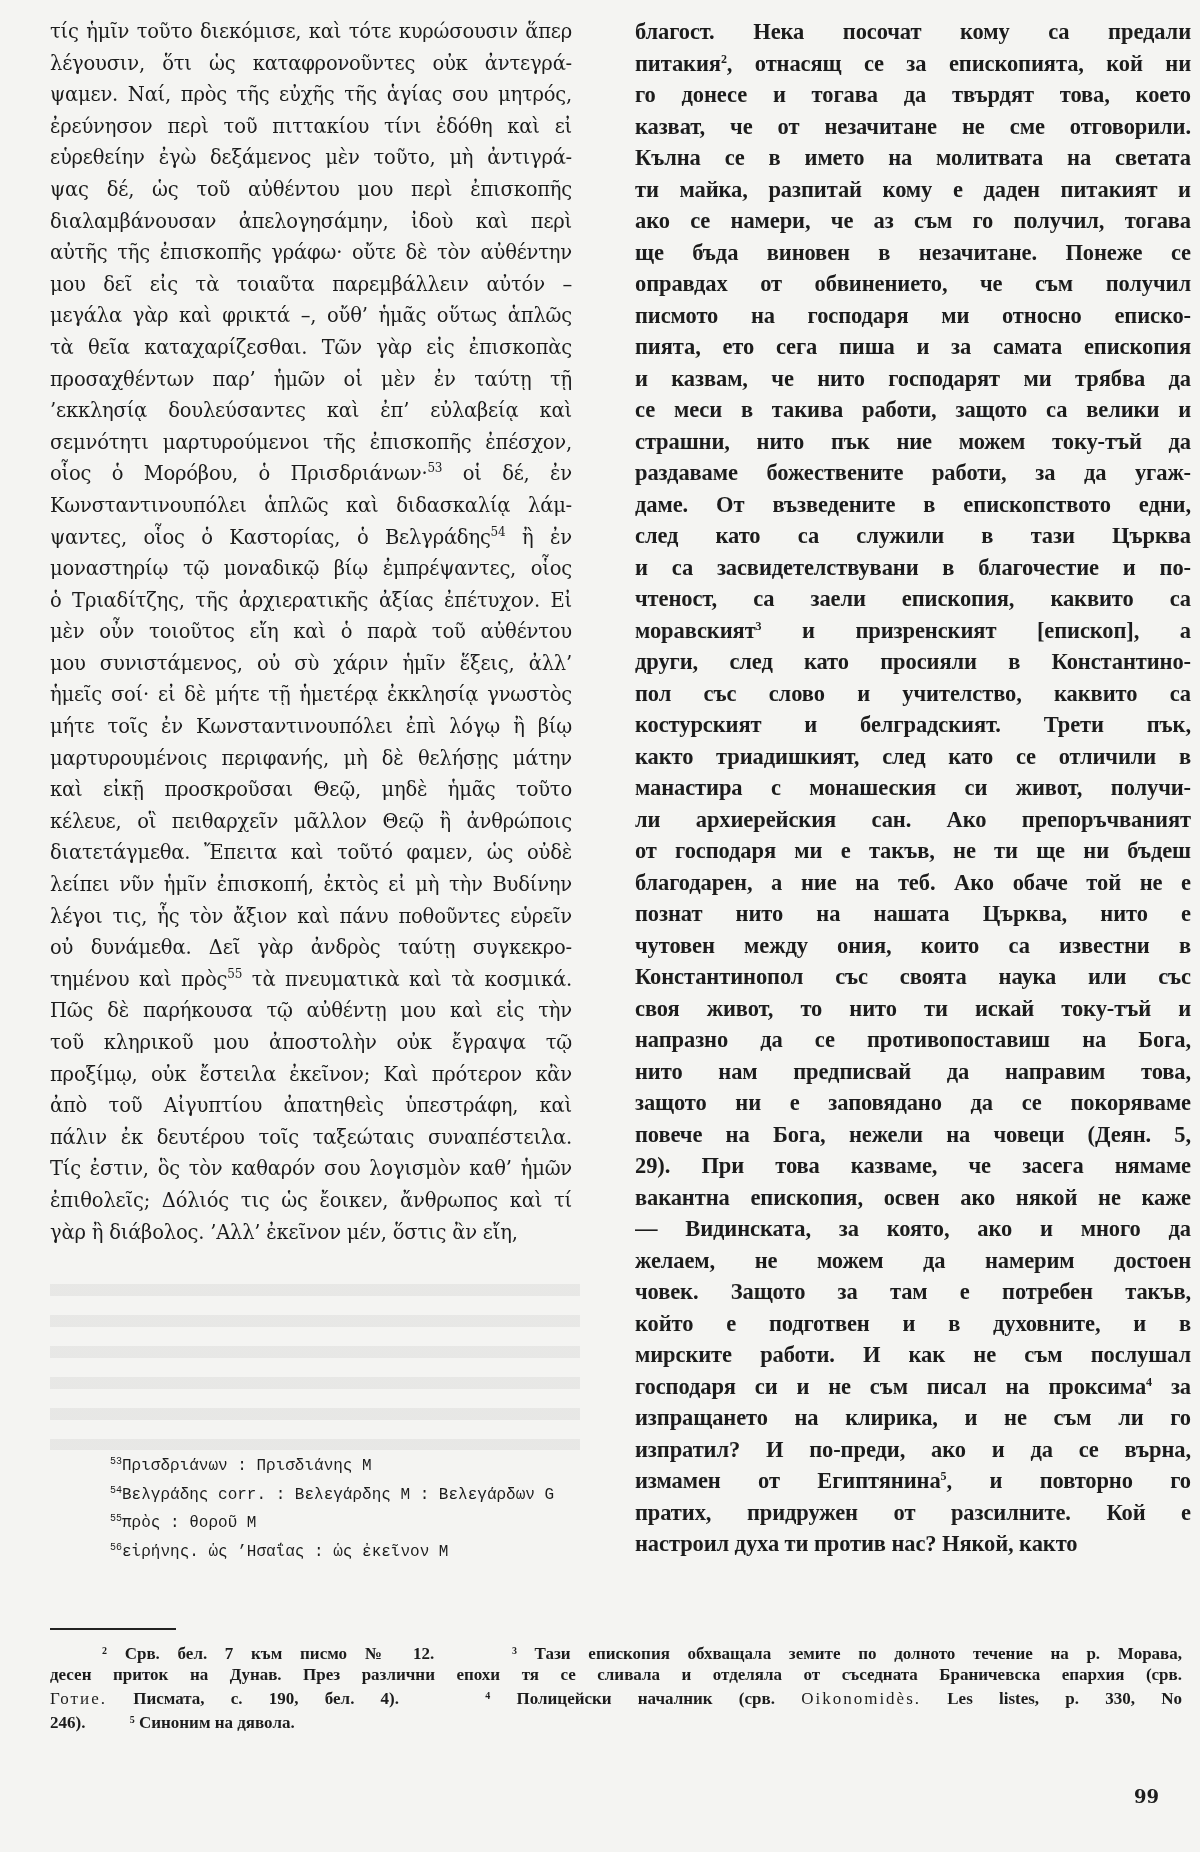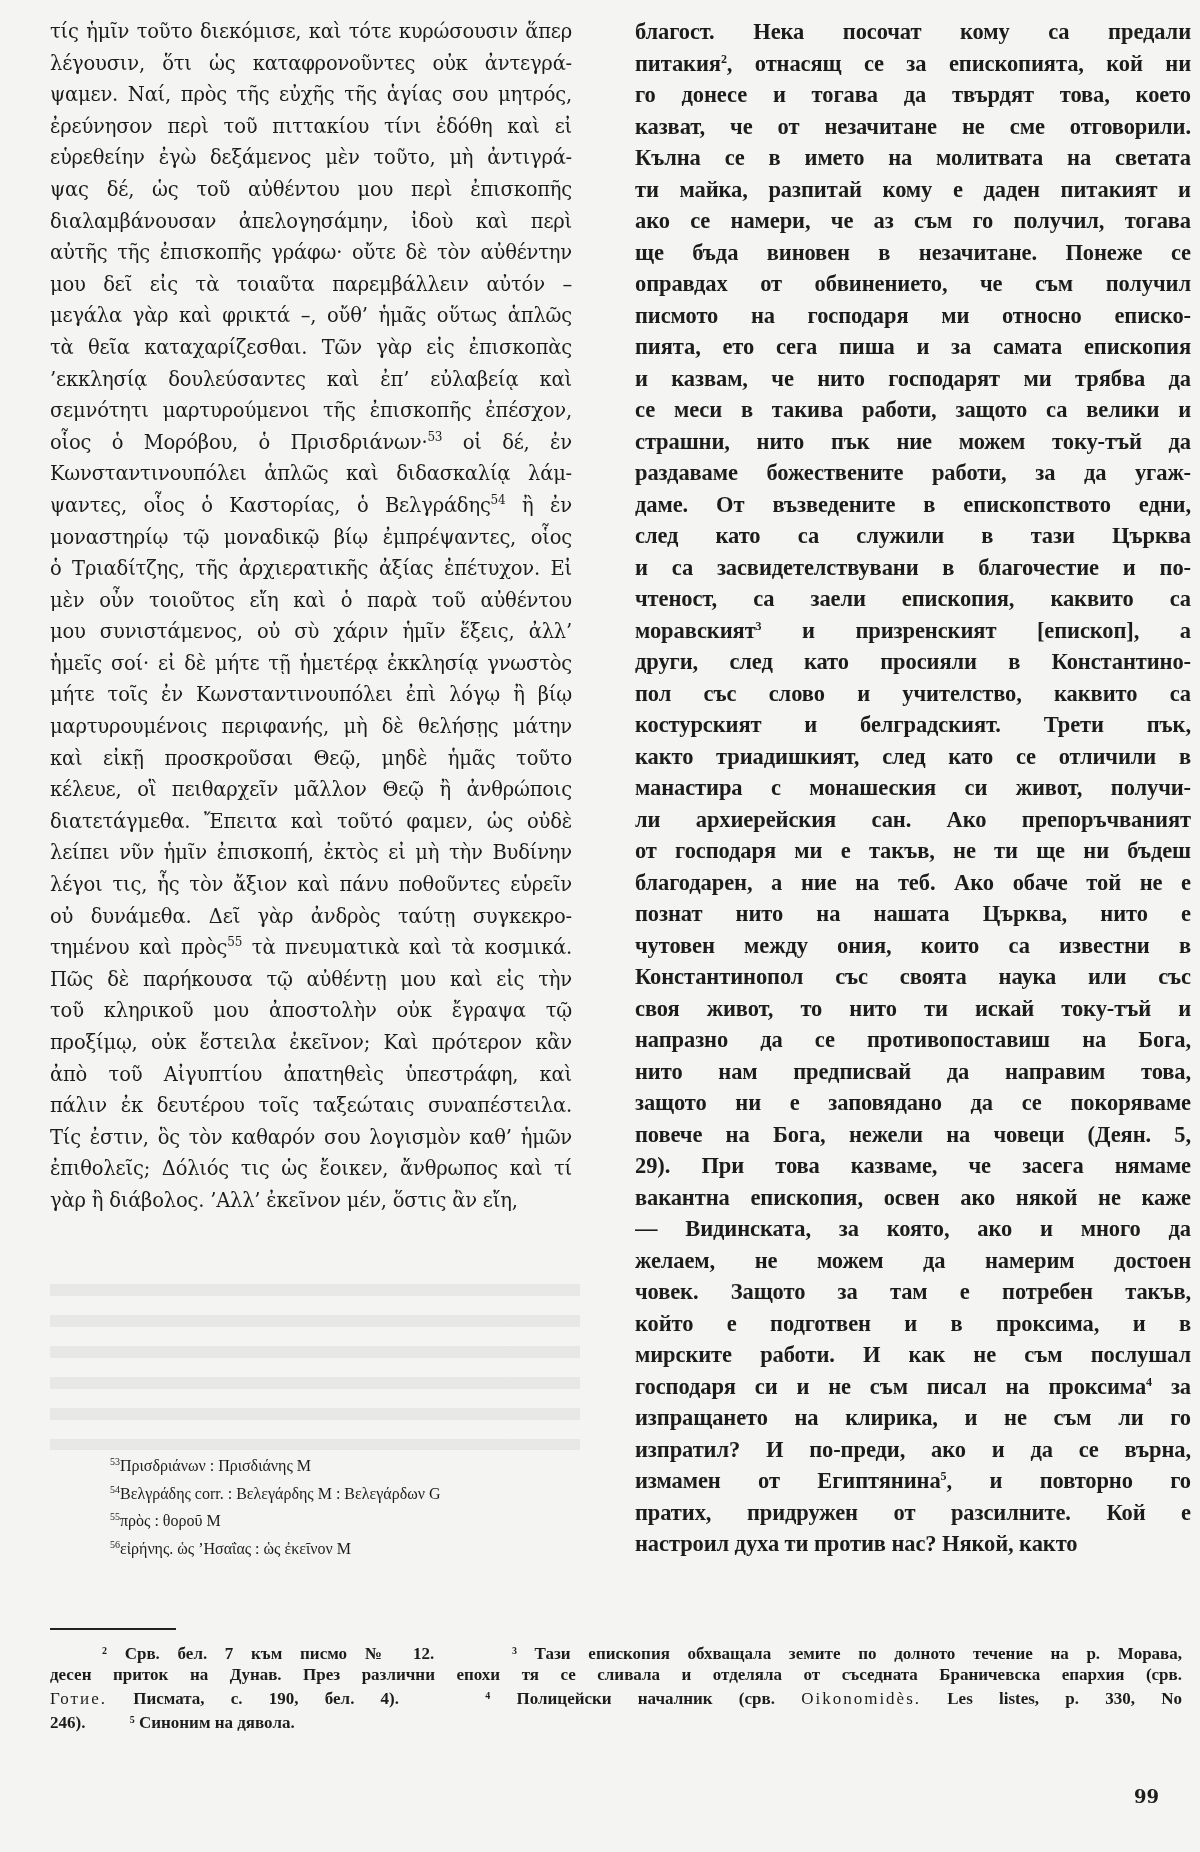--- a/index.html
+++ b/index.html
@@ -53,21 +53,21 @@
       width: 530px; height: 180px;
       background: repeating-linear-gradient(to bottom,
         rgba(0,0,0,0) 0px, rgba(0,0,0,0) 14px,
         rgba(120,120,120,0.10) 14px, rgba(120,120,120,0.10) 26px,
         rgba(0,0,0,0) 26px, rgba(0,0,0,0) 31px);
     }
 
     .apparatus {
       position: absolute;
       left: 110px; top: 1450px;
-      font-family: Liberation Serif, serif;
+      font-family: Liberation Mono, monospace;
       font-size: 16px;
       line-height: 23.5px;
     }
     .apparatus sup { font-size: 10px; vertical-align: 6px; }
 
     .fn-rule {
       position: absolute;
       left: 50px; top: 1628px;
       width: 126px; height: 0;
       border-top: 2px solid #222;
@@ -109,20 +109,21 @@
     <div class="line">λέγουσιν, ὅτι ὡς καταφρονοῦντες οὐκ ἀντεγρά-</div>
     <div class="line">ψαμεν. Ναί, πρὸς τῆς εὐχῆς τῆς ἁγίας σου μητρός,</div>
     <div class="line">ἐρεύνησον περὶ τοῦ πιττακίου τίνι ἐδόθη καὶ εἰ</div>
     <div class="line">εὑρεθείην ἐγὼ δεξάμενος μὲν τοῦτο, μὴ ἀντιγρά-</div>
     <div class="line">ψας δέ, ὡς τοῦ αὐθέντου μου περὶ ἐπισκοπῆς</div>
     <div class="line">διαλαμβάνουσαν ἀπελογησάμην, ἰδοὺ καὶ περὶ</div>
     <div class="line">αὐτῆς τῆς ἐπισκοπῆς γράφω· οὔτε δὲ τὸν αὐθέντην</div>
     <div class="line">μου δεῖ εἰς τὰ τοιαῦτα παρεμβάλλειν αὐτόν –</div>
     <div class="line">μεγάλα γὰρ καὶ φρικτά –, οὔθ’ ἡμᾶς οὕτως ἁπλῶς</div>
     <div class="line">τὰ θεῖα καταχαρίζεσθαι. Τῶν γὰρ εἰς ἐπισκοπὰς</div>
+    <div class="line">προσαχθέντων παρ’ ἡμῶν οἱ μὲν ἐν ταύτῃ τῇ</div>
     <div class="line">’εκκλησίᾳ δουλεύσαντες καὶ ἐπ’ εὐλαβείᾳ καὶ</div>
     <div class="line">σεμνότητι μαρτυρούμενοι τῆς ἐπισκοπῆς ἐπέσχον,</div>
     <div class="line">
       <span>οἷος ὁ Μορόβου, ὁ Πρισδριάνων·</span><sup class="fnref">53</sup><span> οἱ δέ, ἐν</span>
     </div>
     <div class="line">Κωνσταντινουπόλει ἁπλῶς καὶ διδασκαλίᾳ λάμ-</div>
     <div class="line">
       <span>ψαντες, οἷος ὁ Καστορίας, ὁ Βελγράδης</span><sup class="fnref">54</sup><span> ἢ ἐν</span>
     </div>
     <div class="line">μοναστηρίῳ τῷ μοναδικῷ βίῳ ἐμπρέψαντες, οἷος</div>
@@ -192,21 +193,21 @@
     <div class="line">своя живот, то нито ти искай току-тъй и</div>
     <div class="line">напразно да се противопоставиш на Бога,</div>
     <div class="line">нито нам предписвай да направим това,</div>
     <div class="line">защото ни е заповядано да се покоряваме</div>
     <div class="line">повече на Бога, нежели на човеци (Деян. 5,</div>
     <div class="line">29). При това казваме, че засега нямаме</div>
     <div class="line">вакантна епископия, освен ако някой не каже</div>
     <div class="line">— Видинската, за която, ако и много да</div>
     <div class="line">желаем, не можем да намерим достоен</div>
     <div class="line">човек. Защото за там е потребен такъв,</div>
-    <div class="line">който е подготвен и в проксима, и в</div>
+    <div class="line">който е подготвен и в духовните, и в</div>
     <div class="line">мирските работи. И как не съм послушал</div>
     <div class="line">
       <span>господаря си и не съм писал на проксима</span><sup class="fnref">4</sup><span> за</span>
     </div>
     <div class="line">изпращането на клирика, и не съм ли го</div>
     <div class="line">изпратил? И по-преди, ако и да се върна,</div>
     <div class="line">
       <span>измамен от Египтянина</span><sup class="fnref">5</sup><span>, и повторно го</span>
     </div>
     <div class="line">пратих, придружен от разсилните. Кой е</div>

